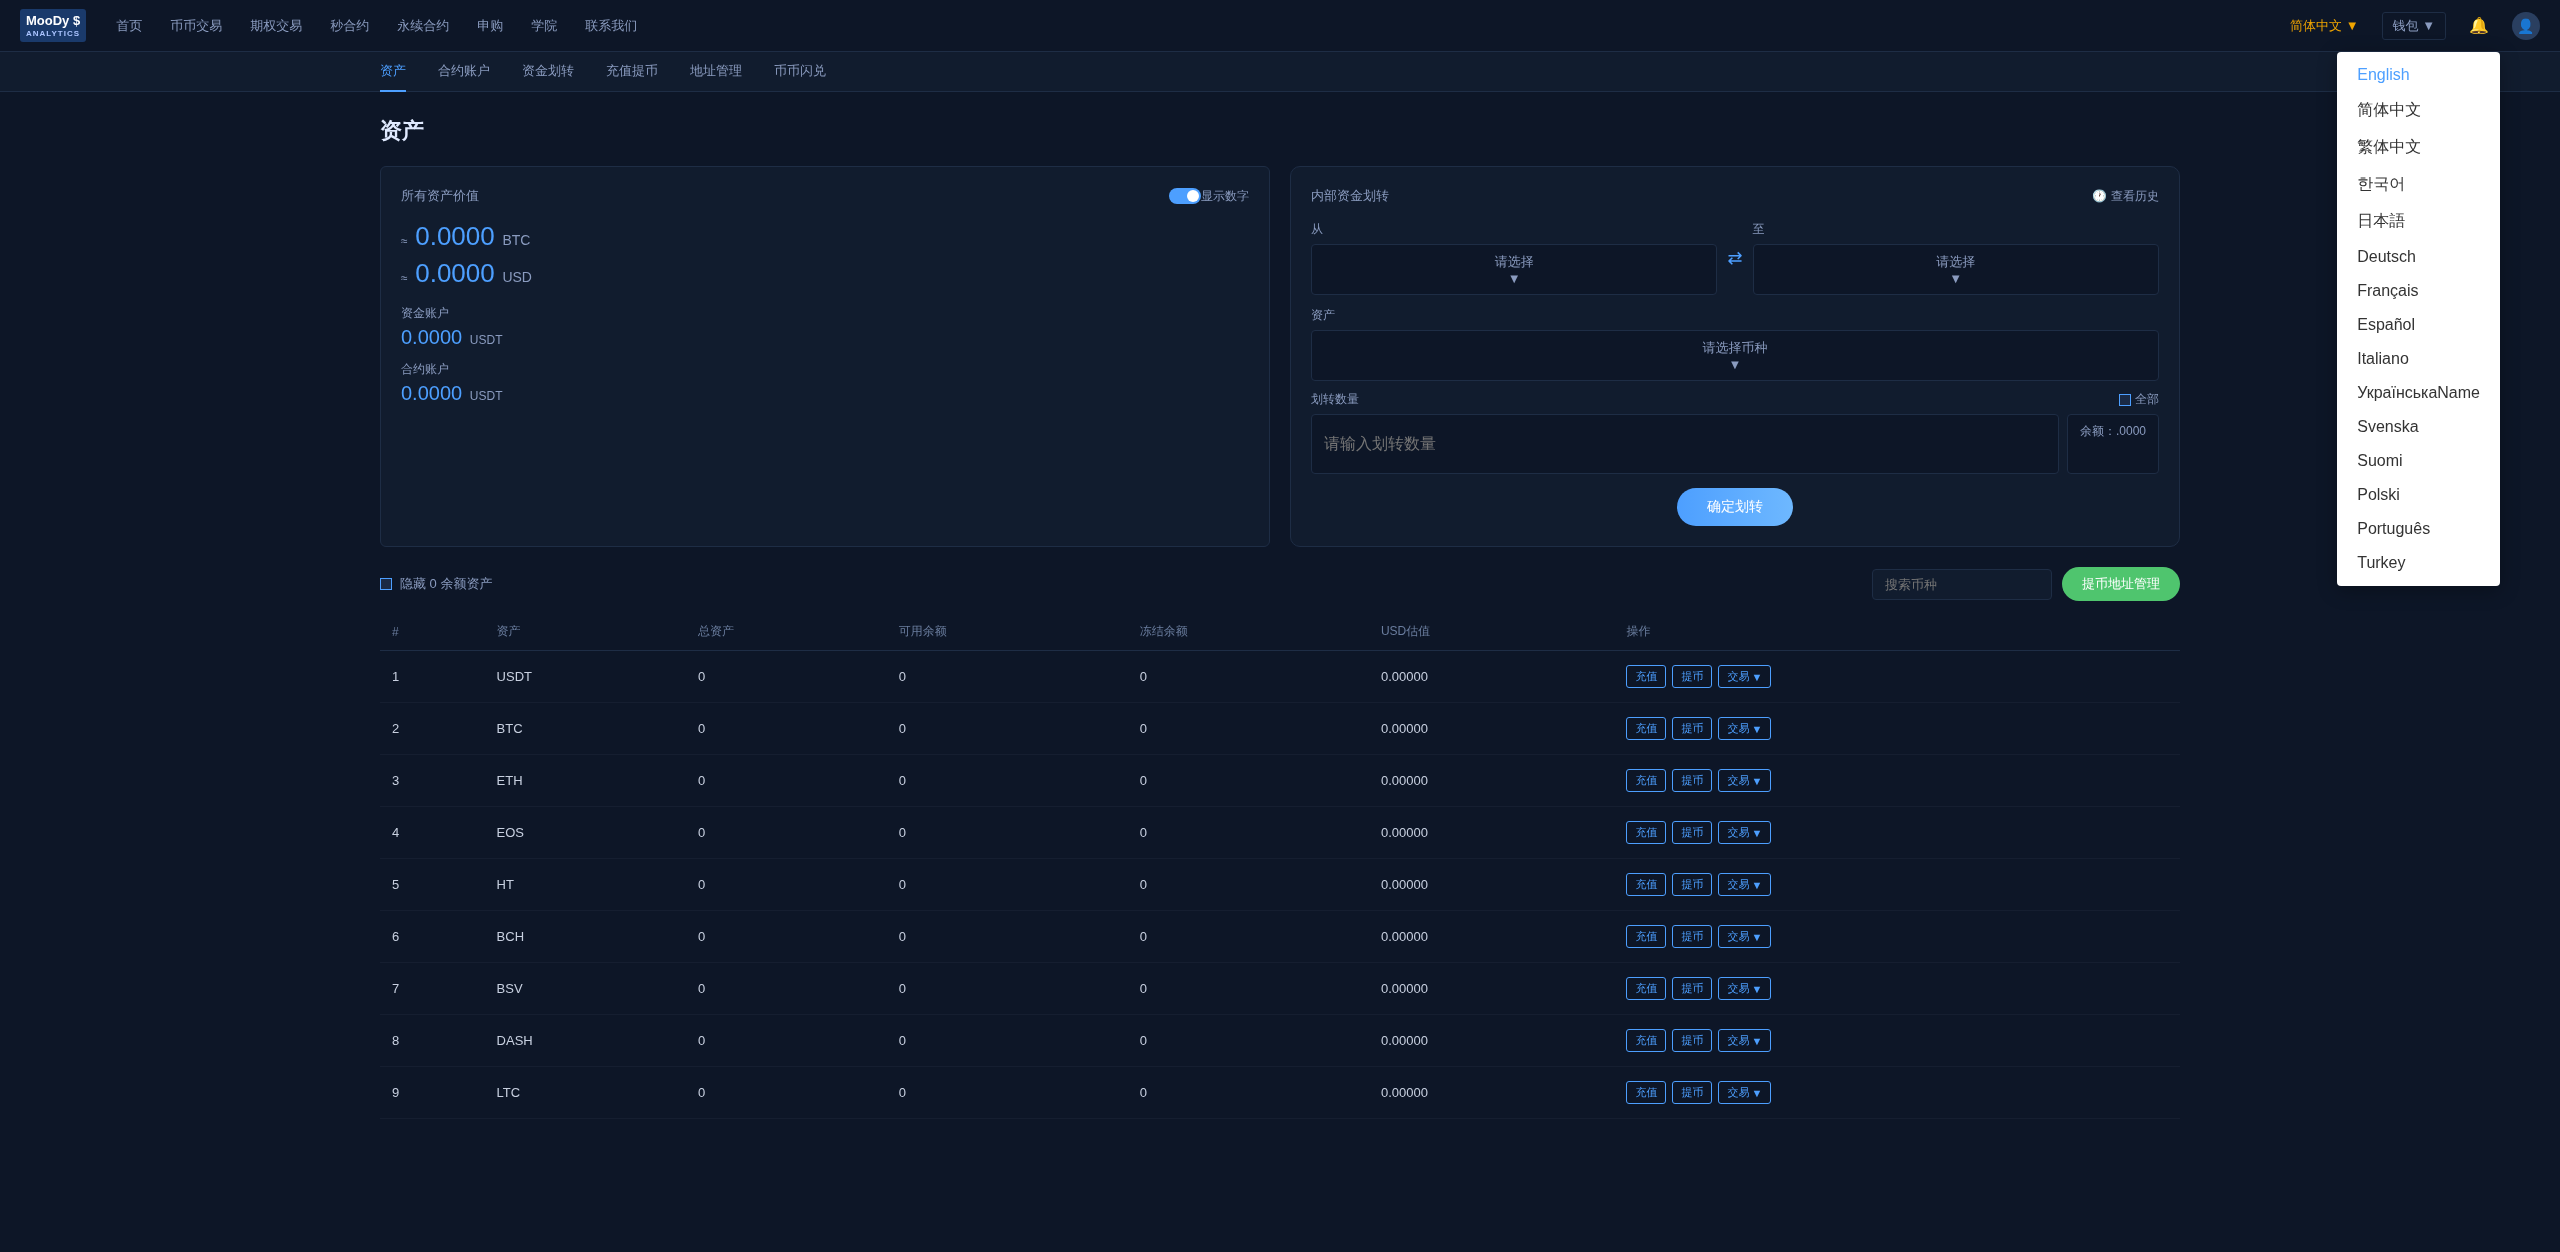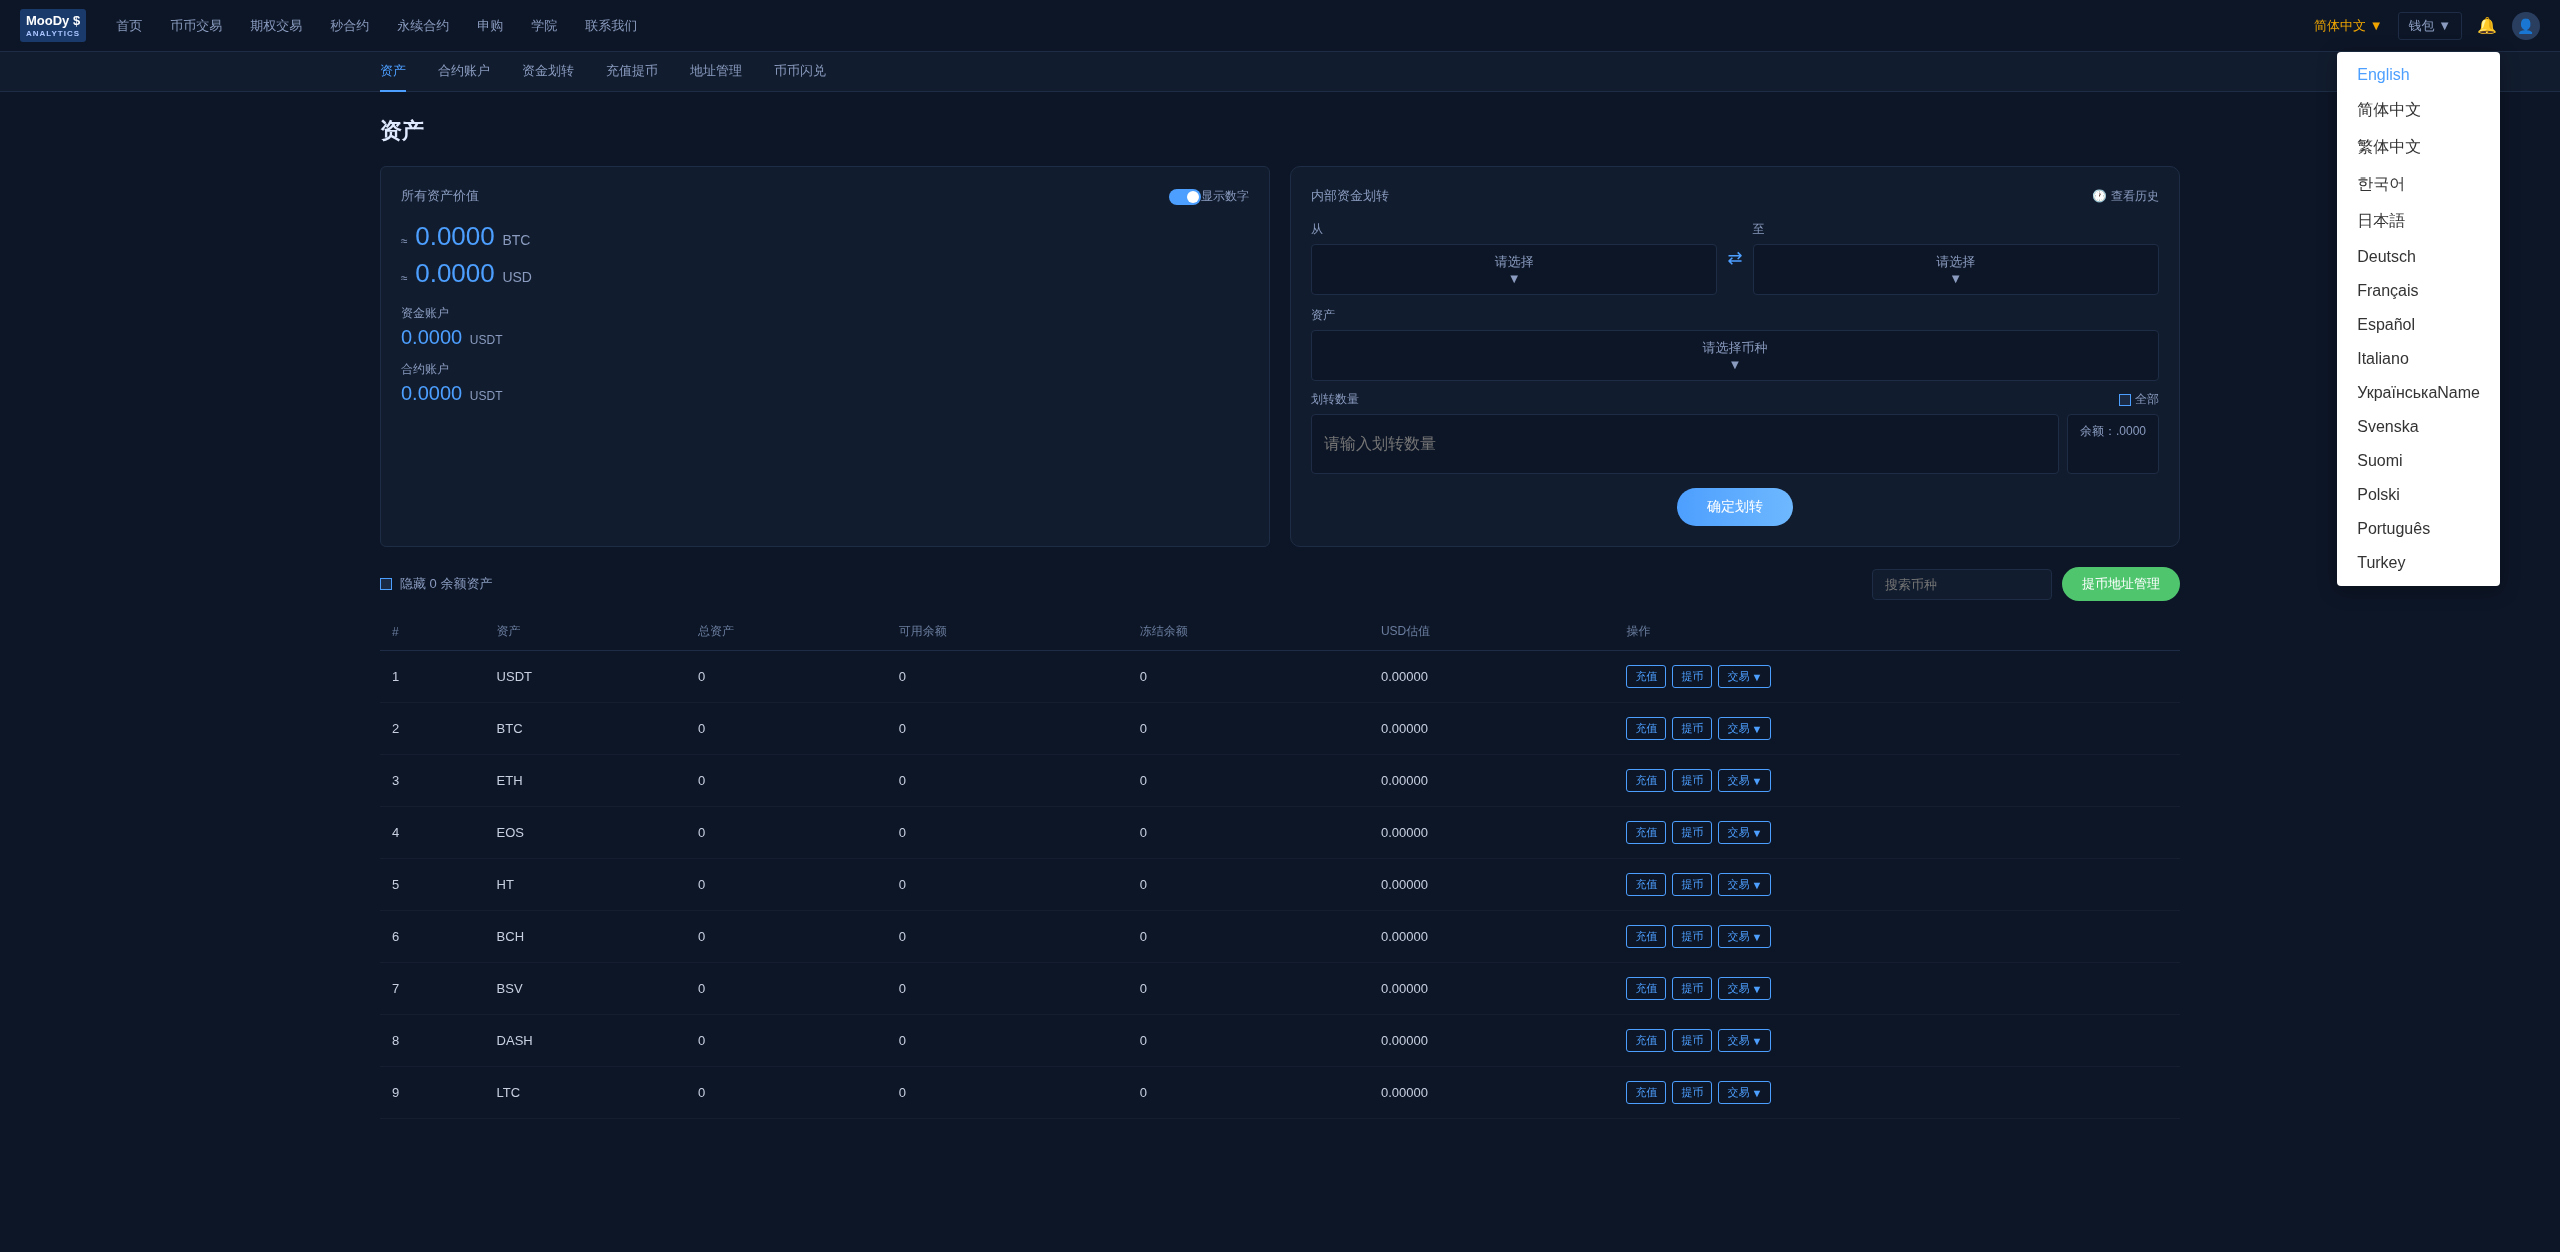--- a/index.html
+++ b/index.html
@@ -6,21 +6,21 @@
     body { background: #0d1627; color: #c8d0e0; font-family: 'Microsoft YaHei', Arial, sans-serif; font-size: 13px; min-height: 100vh; }
 
     
     .top-nav { display: flex; align-items: center; background: #0d1627; border-bottom: 1px solid #1e2d45; height: 52px; padding: 0 20px; }
     .logo { display: flex; align-items: center; margin-right: 30px; }
     .logo-box { background: #1a3a6b; color: #fff; font-size: 10px; font-weight: bold; padding: 4px 6px; border-radius: 3px; line-height: 1.2; }
     .logo-box .moody { font-size: 13px; font-weight: bold; }
     .logo-box .analytics { font-size: 8px; letter-spacing: 1px; color: #aac4ff; }
     .nav-links { display: flex; gap: 28px; flex: 1; }
     .nav-link { color: #8a9bbf; font-size: 13px; cursor: pointer; text-decoration: none; }
-    .nav-right { display: flex; align-items: center; gap: 15px; margin-left: auto; }
+    .nav-right { display: flex; align-items: center; gap: 23px; margin-left: auto; }
     .lang-btn { color: #f0a500; font-size: 13px; cursor: pointer; }
     .wallet-btn { color: #8a9bbf; font-size: 13px; cursor: pointer; border: 1px solid #1e2d45; padding: 4px 10px; border-radius: 3px; }
     .bell-icon { color: #8a9bbf; font-size: 16px; cursor: pointer; }
     .avatar { width: 28px; height: 28px; border-radius: 50%; background: #2a3f60; display: flex; align-items: center; justify-content: center; color: #8a9bbf; font-size: 14px; cursor: pointer; }
 
     
     .sub-nav { display: flex; align-items: center; background: #111c2e; border-bottom: 1px solid #1e2d45; height: 40px; padding: 0 380px; gap: 32px; }
     .sub-nav-link { color: #8a9bbf; font-size: 13px; cursor: pointer; padding: 10px 0; border-bottom: 2px solid transparent; }
     .sub-nav-link.active { color: #4d9fff; border-bottom: 2px solid #4d9fff; }
 
@@ -28,21 +28,21 @@
     .page-content { padding: 24px 380px; }
     .page-title { font-size: 22px; color: #e0eaff; margin-bottom: 20px; }
 
     
     .cards-row { display: flex; gap: 20px; margin-bottom: 20px; }
 
     
     .asset-card { background: #111c2e; border: 1px solid #1e2d45; border-radius: 6px; padding: 20px; flex: 1; min-width: 380px; }
     .card-header { display: flex; align-items: center; justify-content: space-between; margin-bottom: 16px; }
     .card-title { font-size: 13px; color: #8a9bbf; }
-    .toggle-row { display: flex; align-items: flex-end; }
+    .toggle-row { display: flex; align-items: center; }
     .toggle { width: 32px; height: 16px; background: #4d9fff; border-radius: 8px; position: relative; cursor: pointer; }
     .toggle::after { content: ''; position: absolute; width: 12px; height: 12px; background: #fff; border-radius: 50%; top: 2px; right: 2px; }
     .toggle-label { color: #8a9bbf; font-size: 12px; }
     .btc-value { font-size: 26px; color: #4d9fff; font-weight: 300; margin-bottom: 4px; }
     .btc-unit { font-size: 14px; color: #8a9bbf; margin-left: 4px; }
     .approx { font-size: 12px; color: #8a9bbf; margin-right: 4px; }
     .usd-value { font-size: 26px; color: #4d9fff; font-weight: 300; margin-bottom: 16px; }
     .sub-account { margin-top: 12px; }
     .sub-account-label { font-size: 12px; color: #8a9bbf; margin-bottom: 4px; }
     .sub-account-value { font-size: 20px; color: #4d9fff; font-weight: 300; }

